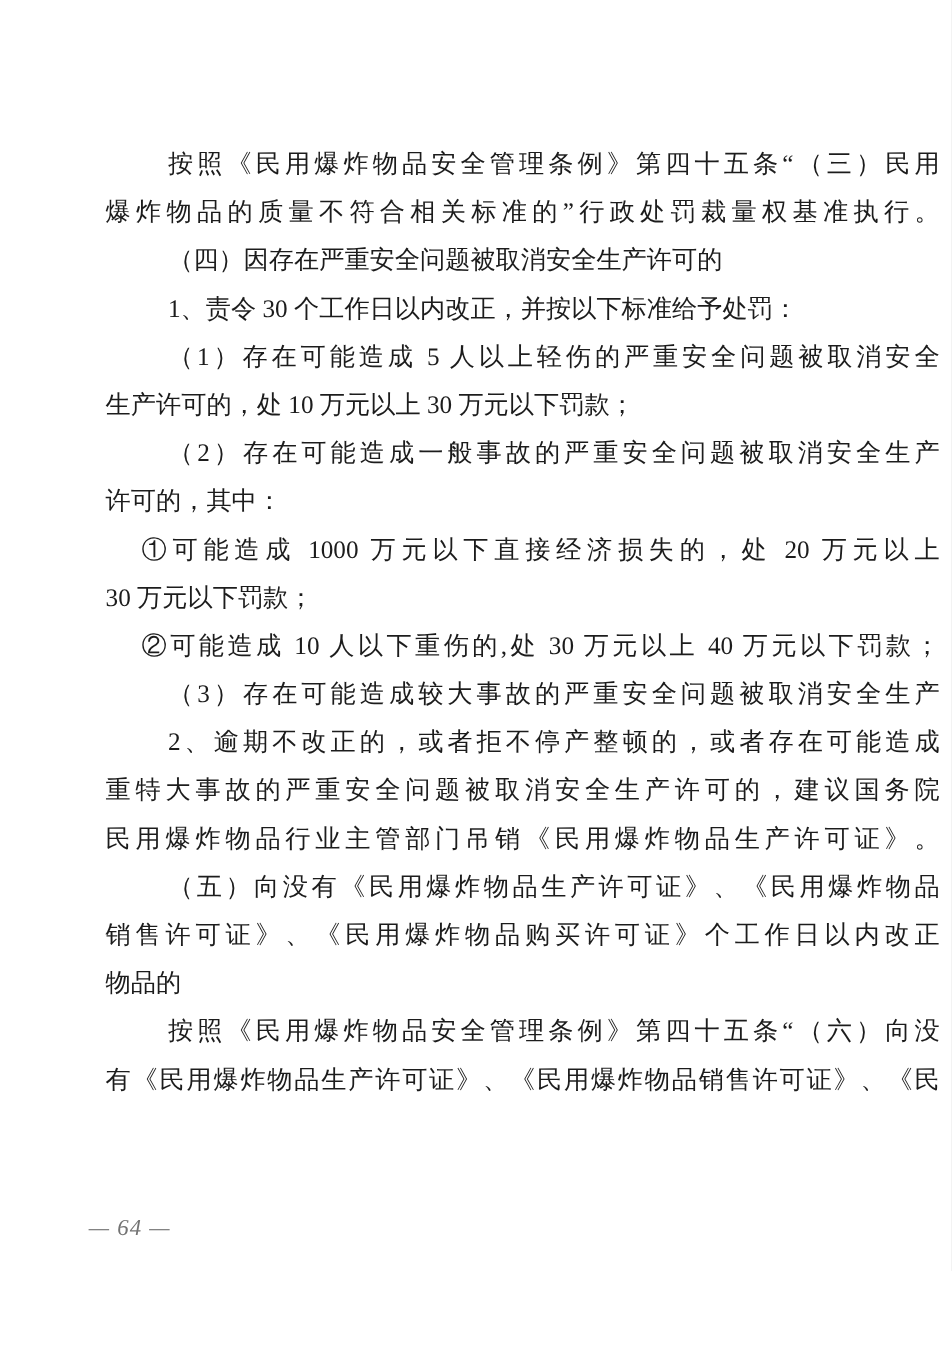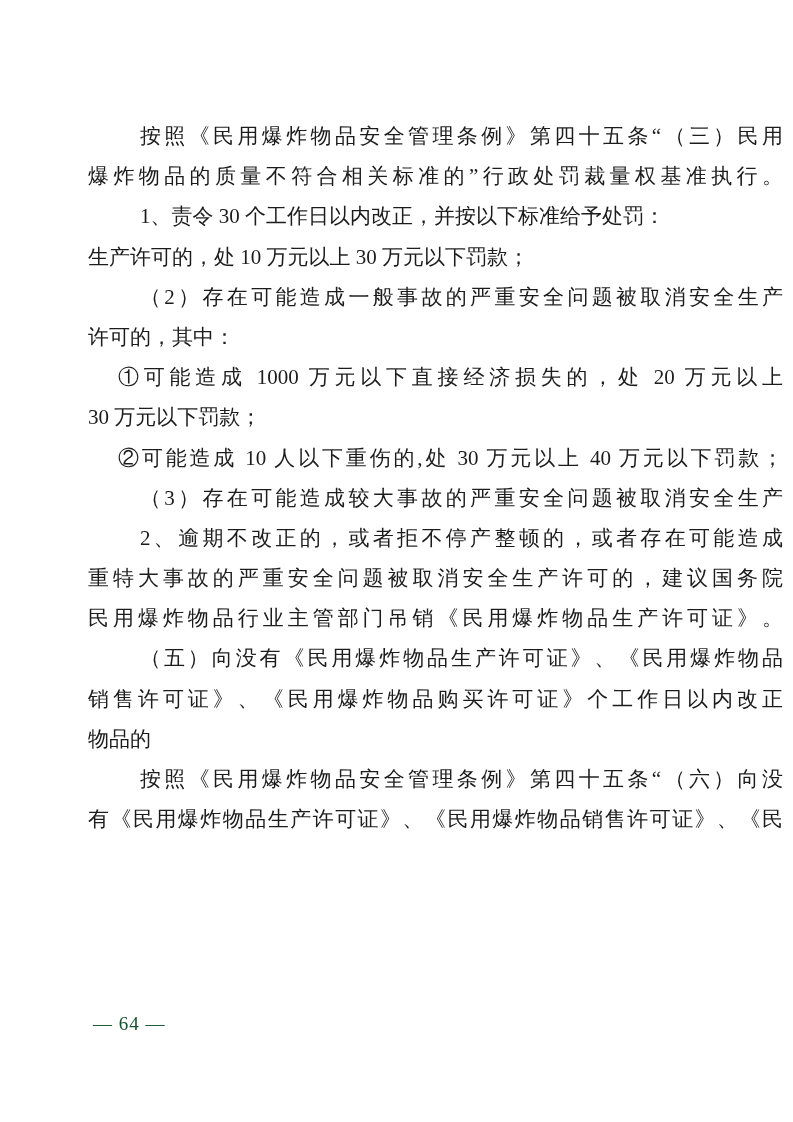--- a/index.html
+++ b/index.html
@@ -34,36 +34,39 @@
     white-space: normal;
     text-align: justify;
     text-align-last: justify;
   }
   
   .ind { text-indent: 52px; }
   
   .ind-sm { text-indent: 30px; }
   .footer {
     position: absolute;
-    left: 93px;
+    left: 74px;
     top: 1011px;
     font-size: 19px;
     line-height: 26px;
     letter-spacing: 1px;
-    color: #14532d;
+    color: #737373;
+    font-style: italic;
   }
 </style>
 </head>
 <body>
 
 <div class="page">
   <div class="content">
     <div class="ln ind j">按照《民用爆炸物品安全管理条例》第四十五条“（三）民用</div>
     <div class="ln j">爆炸物品的质量不符合相关标准的”行政处罚裁量权基准执行。</div>
+    <div class="ln ind">（四）因存在严重安全问题被取消安全生产许可的</div>
     <div class="ln ind">1、责令 30 个工作日以内改正，并按以下标准给予处罚：</div>
+    <div class="ln ind j">（1）存在可能造成 5 人以上轻伤的严重安全问题被取消安全</div>
     <div class="ln">生产许可的，处 10 万元以上 30 万元以下罚款；</div>
     <div class="ln ind j">（2）存在可能造成一般事故的严重安全问题被取消安全生产</div>
     <div class="ln">许可的，其中：</div>
     <div class="ln ind-sm j">①可能造成 1000 万元以下直接经济损失的，处 20 万元以上</div>
     <div class="ln">30 万元以下罚款；</div>
     <div class="ln ind-sm j">②可能造成 10 人以下重伤的,处 30 万元以上 40 万元以下罚款；</div>
     <div class="ln ind j">（3）存在可能造成较大事故的严重安全问题被取消安全生产</div>
     <div class="ln ind j">2、逾期不改正的，或者拒不停产整顿的，或者存在可能造成</div>
     <div class="ln j">重特大事故的严重安全问题被取消安全生产许可的，建议国务院</div>
     <div class="ln j">民用爆炸物品行业主管部门吊销《民用爆炸物品生产许可证》。</div>

